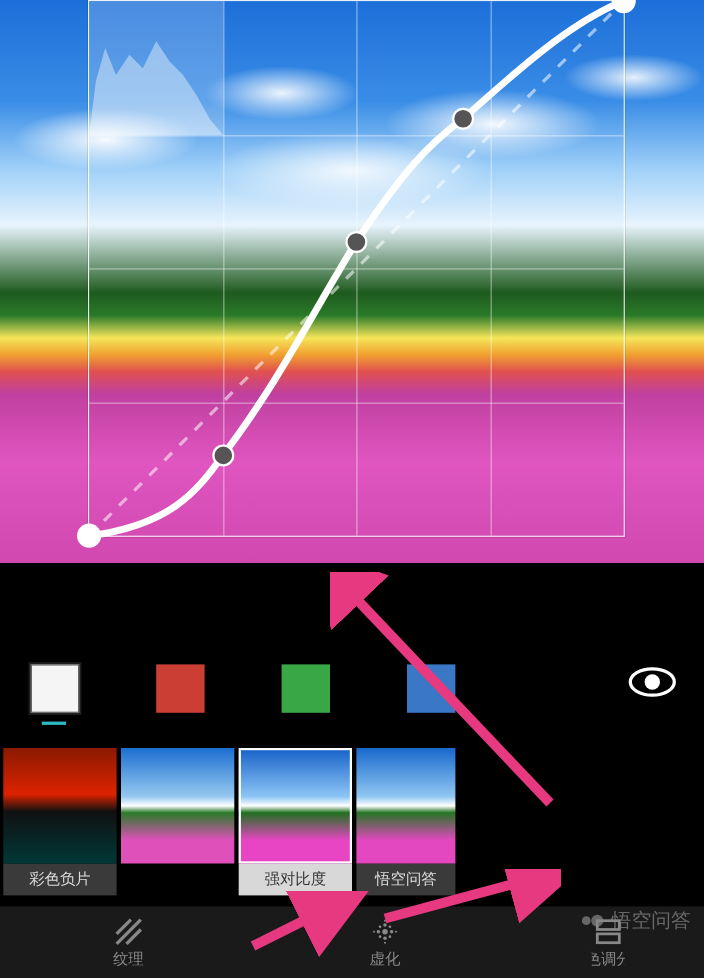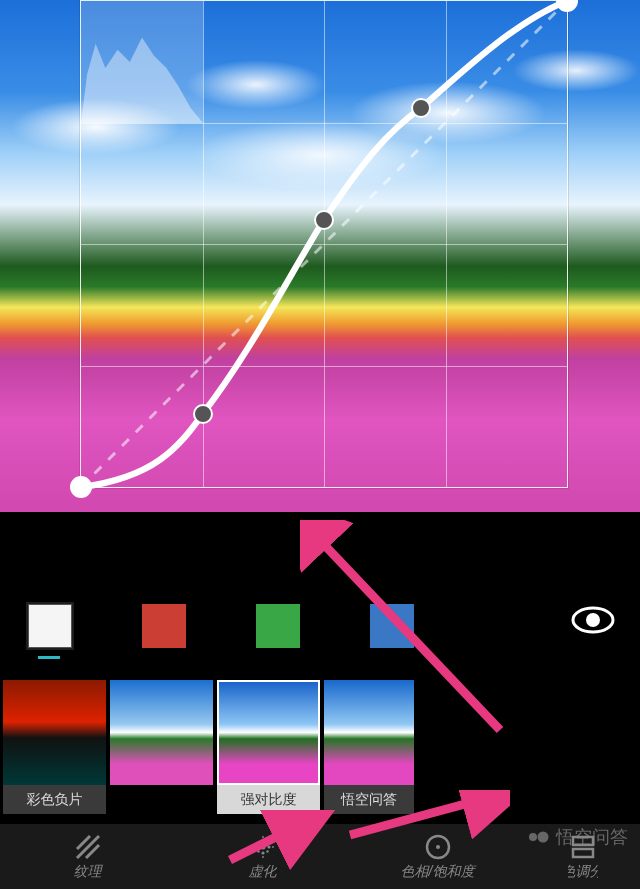--- a/index.html
+++ b/index.html
@@ -185,21 +185,20 @@
 
     
     .bottom-bar {
       position: absolute;
       bottom: 0; left: 0; right: 0;
       height: 65px;
       background: #1a1a1a;
       display: flex;
       justify-content: space-around;
       align-items: center;
-      font-style: italic;
     }
     .tab {
       display: flex;
       flex-direction: column;
       align-items: center;
       gap: 1px;
       color: #888;
       font-size: 14px;
       width: 90px;
     }
@@ -322,29 +321,20 @@
         <circle cx="8.5" cy="17.5" r="1.2"></circle>
             <circle cx="17.5" cy="17.5" r="1.2"></circle>
         <circle cx="3" cy="13" r="0.9"></circle>
             <circle cx="23" cy="13" r="0.9"></circle>
         <circle cx="13" cy="3" r="0.9"></circle>
             <circle cx="13" cy="23" r="0.9"></circle>
       </g>
         </svg>
     </div>
     <div class="tab-label">虚化</div>
-  </div>
-  <div class="tab">
-    <div class="tab-icon">
-      <svg width="26" height="26" viewBox="0 0 26 26">
-        <circle cx="13" cy="13" r="11" stroke="#888" stroke-width="2.5" fill="none"></circle>
-        <circle cx="13" cy="13" r="2" fill="#888"></circle>
-      </svg>
-    </div>
-    <div class="tab-label">色相/饱和度</div>
   </div>
   <div class="tab tab-partial">
     <div class="tab-icon">
       <svg width="26" height="26" viewBox="0 0 26 26">
           <g stroke="#888" stroke-width="2.5" fill="none">
         <rect x="3" y="3" width="20" height="8"></rect>
             <rect x="3" y="15" width="20" height="8"></rect>
       </g>
         </svg>
     </div>

